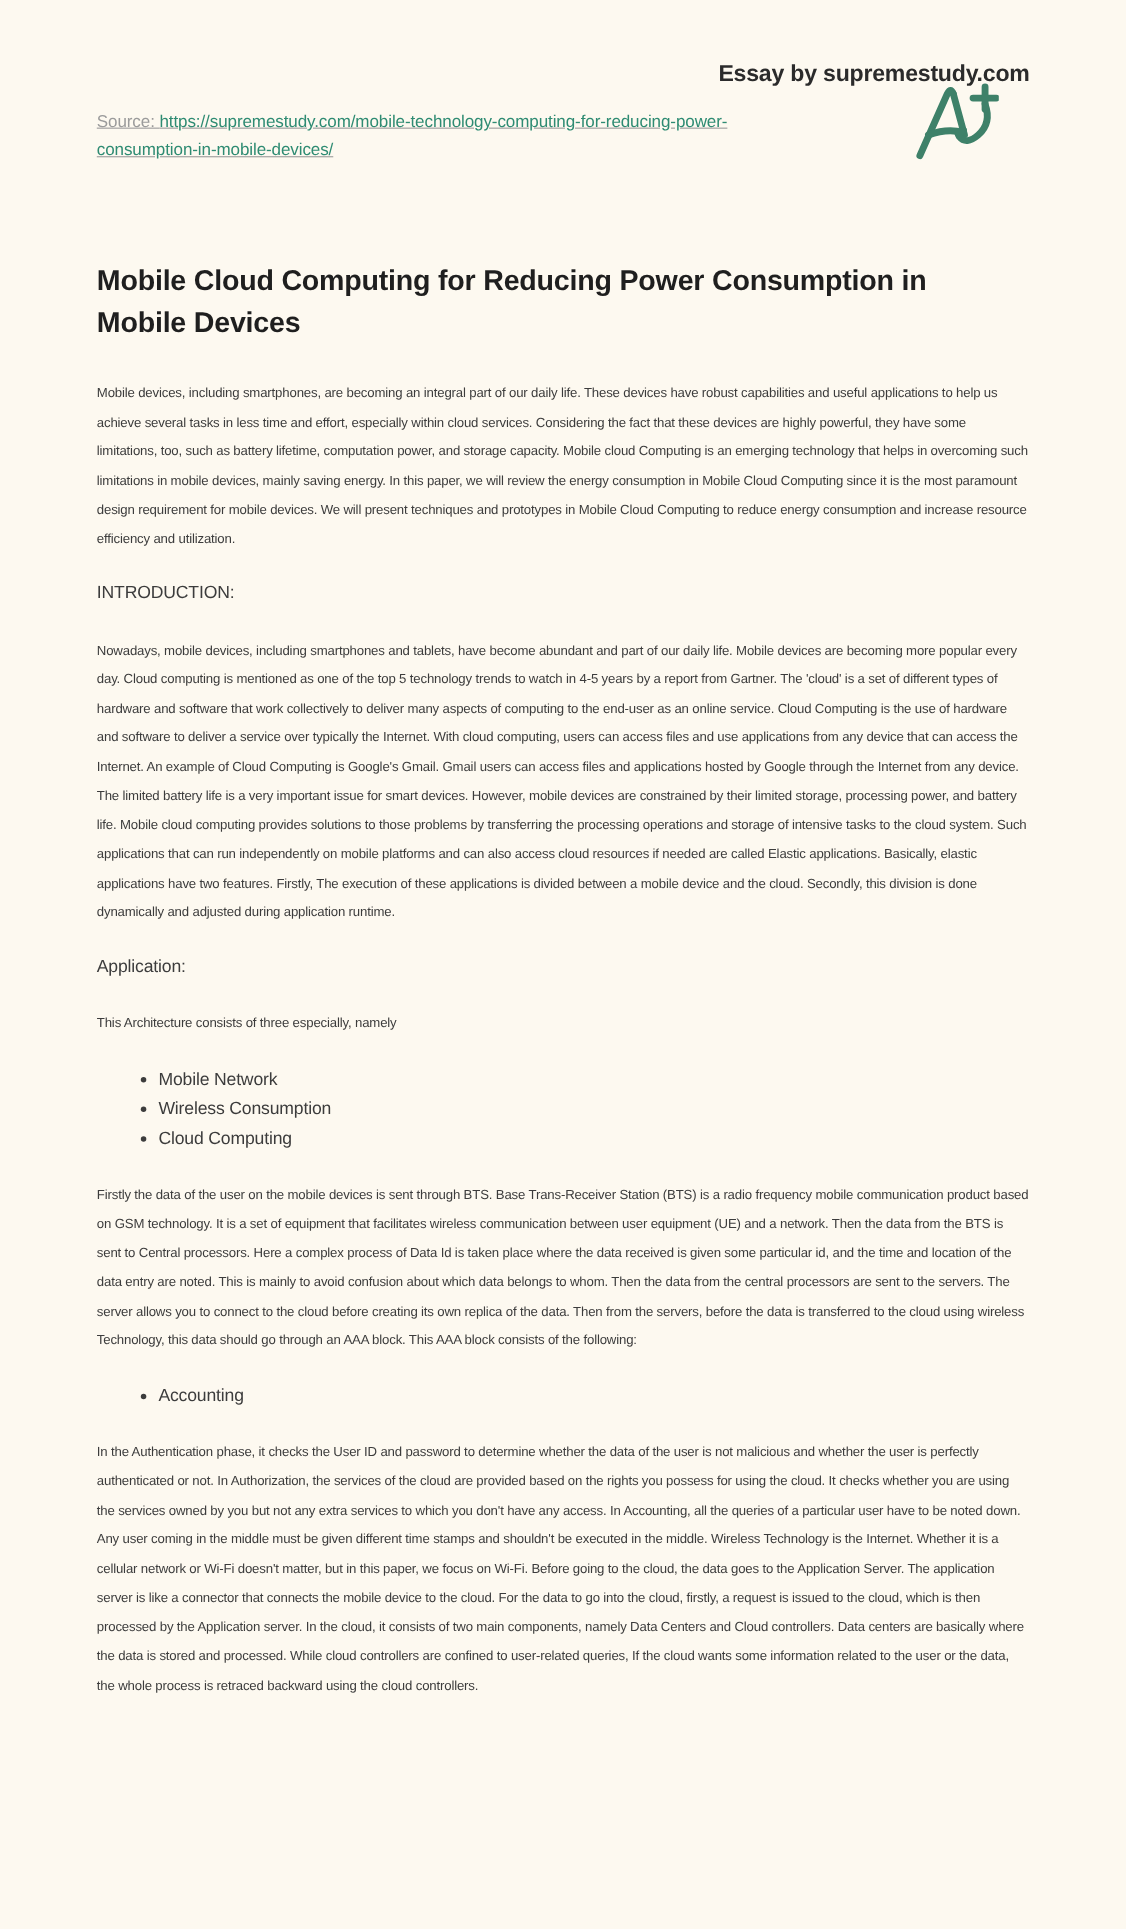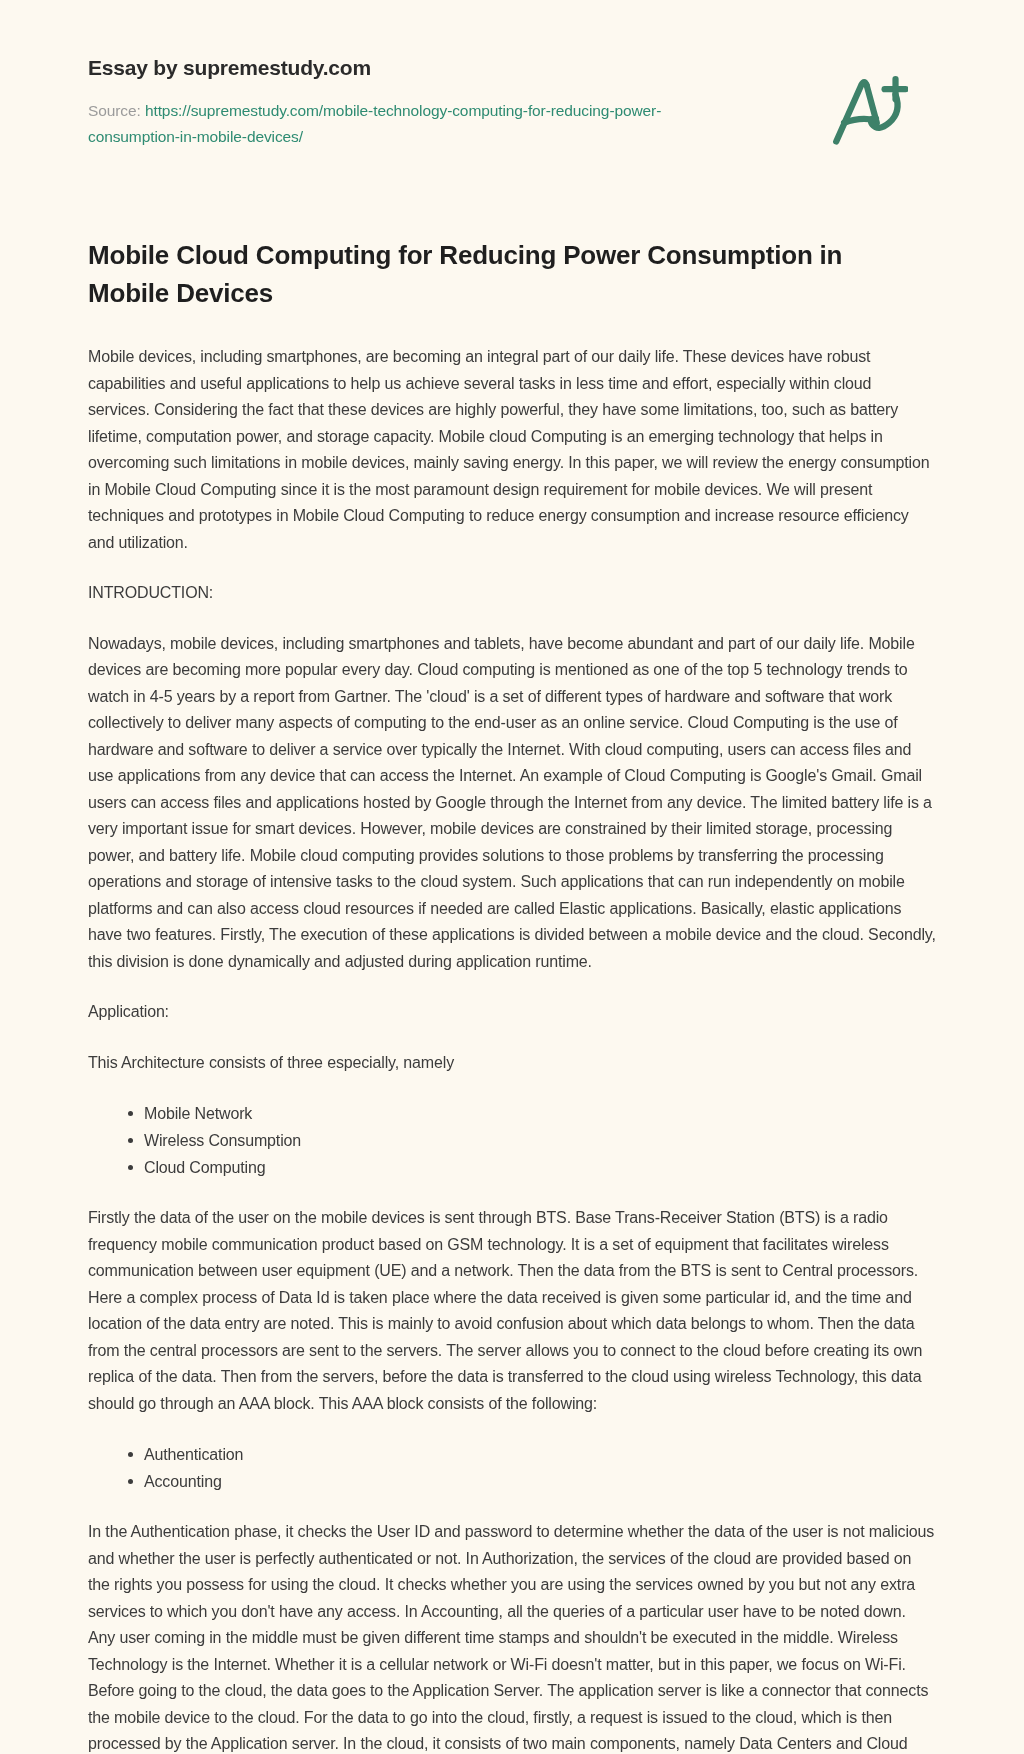--- a/index.html
+++ b/index.html
@@ -29,29 +29,31 @@
     position: relative;
     margin-bottom: 86px;
   }
 
   .header-title {
     font-size: 21px;
     font-weight: bold;
     color: #2b2b2b;
     letter-spacing: -0.2px;
     margin-bottom: 18px;
+    text-align: right;
   }
 
   .source-line {
     font-size: 15.5px;
     line-height: 26px;
     max-width: 630px;
     color: #9b9b9b;
     letter-spacing: -0.1px;
     word-break: break-word;
+    text-decoration: underline;
   }
 
   .source-line a {
     color: #2e8b72;
     text-decoration: none;
   }
 
   .logo {
     position: absolute;
     top: 14px;
@@ -73,21 +75,21 @@
 
   .block-heading {
     font-size: 16px;
     line-height: 26.5px;
     color: #3c3c3c;
     margin-bottom: 24px;
     letter-spacing: -0.15px;
   }
 
   .block-paragraph {
-    font-size: 16px;
+    font-size: 12px;
     line-height: 26.5px;
     color: #3c3c3c;
     letter-spacing: -0.15px;
     max-width: 852px;
     margin-bottom: 24px;
   }
 
   ul.block-list {
     list-style: none;
     margin: 0 0 24px 0;
@@ -157,20 +159,19 @@
 
     <ul class="block-list">
       <li>Mobile Network</li>
       <li>Wireless Consumption</li>
       <li>Cloud Computing</li>
     </ul>
 
     <p class="block-paragraph">Firstly the data of the user on the mobile devices is sent through BTS. Base Trans-Receiver Station (BTS) is a radio frequency mobile communication product based on GSM technology. It is a set of equipment that facilitates wireless communication between user equipment (UE) and a network. Then the data from the BTS is sent to Central processors. Here a complex process of Data Id is taken place where the data received is given some particular id, and the time and location of the data entry are noted. This is mainly to avoid confusion about which data belongs to whom. Then the data from the central processors are sent to the servers. The server allows you to connect to the cloud before creating its own replica of the data. Then from the servers, before the data is transferred to the cloud using wireless Technology, this data should go through an AAA block. This AAA block consists of the following:</p>
 
     <ul class="block-list">
-      <li>Authentication</li>
       <li>Accounting</li>
     </ul>
 
     <p class="block-paragraph">In the Authentication phase, it checks the User ID and password to determine whether the data of the user is not malicious and whether the user is perfectly authenticated or not. In Authorization, the services of the cloud are provided based on the rights you possess for using the cloud. It checks whether you are using the services owned by you but not any extra services to which you don't have any access. In Accounting, all the queries of a particular user have to be noted down. Any user coming in the middle must be given different time stamps and shouldn't be executed in the middle. Wireless Technology is the Internet. Whether it is a cellular network or Wi-Fi doesn't matter, but in this paper, we focus on Wi-Fi. Before going to the cloud, the data goes to the Application Server. The application server is like a connector that connects the mobile device to the cloud. For the data to go into the cloud, firstly, a request is issued to the cloud, which is then processed by the Application server. In the cloud, it consists of two main components, namely Data Centers and Cloud controllers. Data centers are basically where the data is stored and processed. While cloud controllers are confined to user-related queries, If the cloud wants some information related to the user or the data, the whole process is retraced backward using the cloud controllers.</p>
   </div>
 
 </div>
 
 </body></html>

